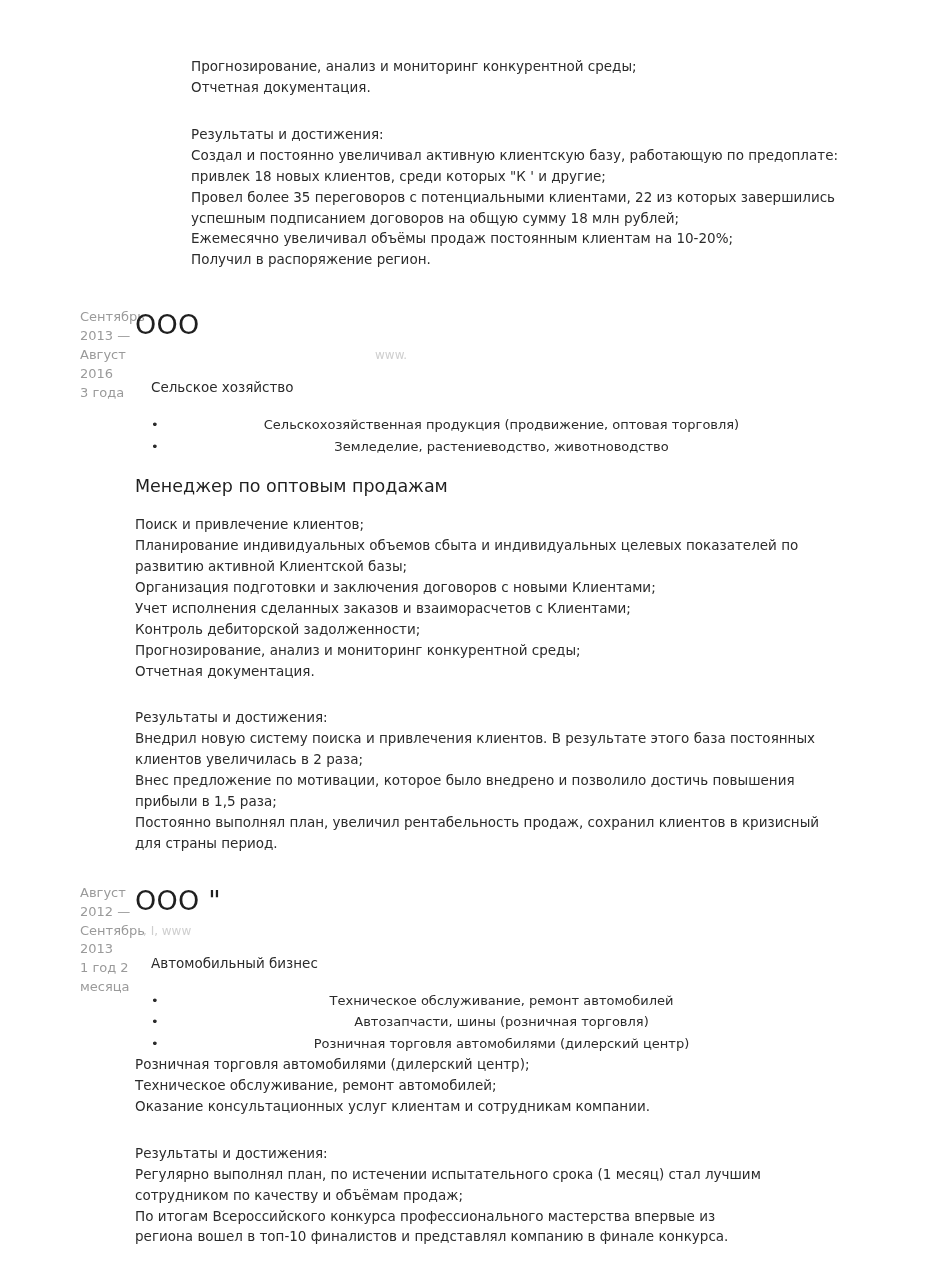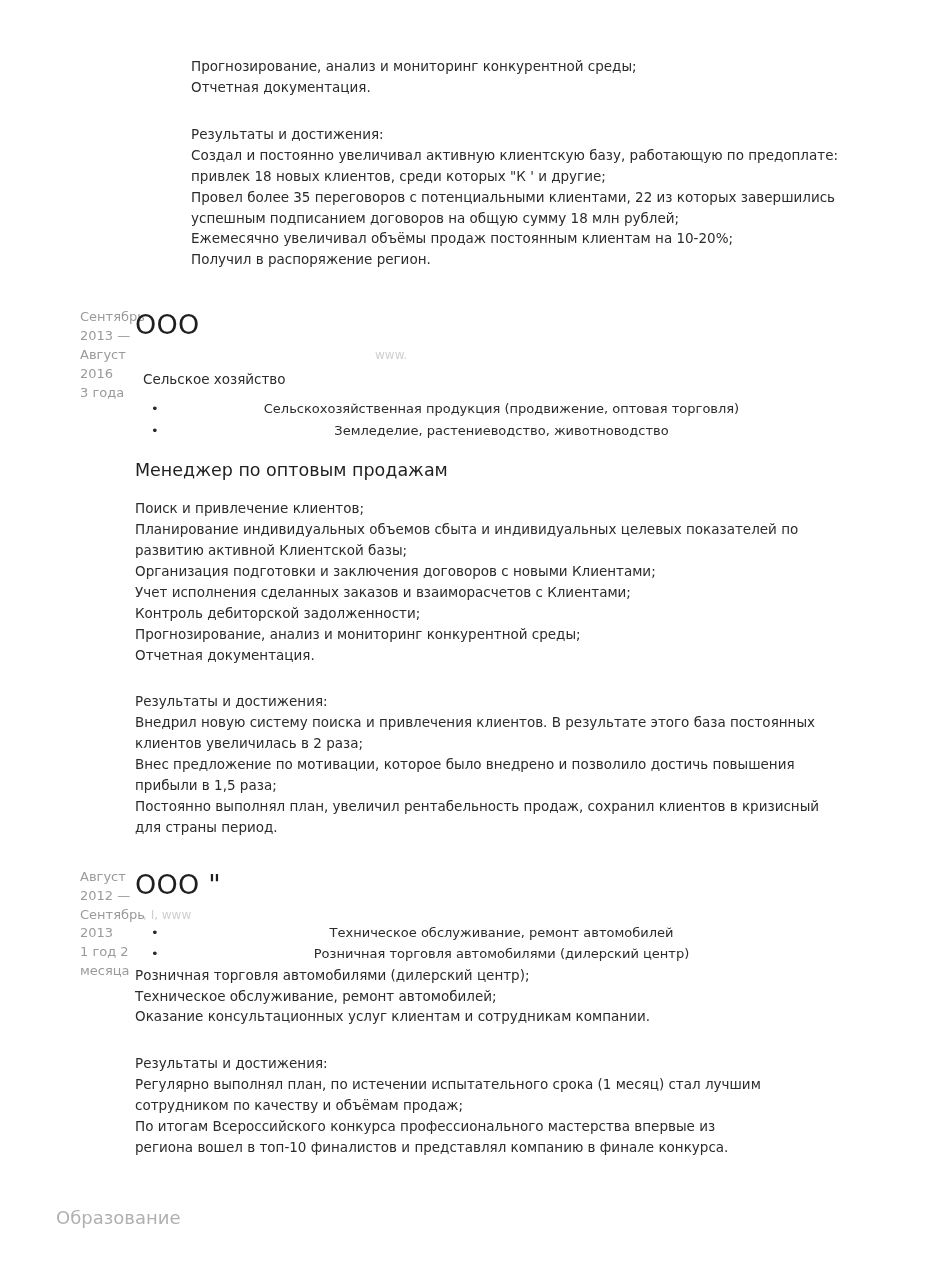--- a/index.html
+++ b/index.html
@@ -69,21 +69,21 @@
   .company-site {
     color: #cfcfcf;
     font-size: 12px;
     margin: 0;
     height: 15px;
   }
   .site-center { padding-left: 240px; }
   .site-left { padding-left: 8px; }
 
   .industry {
-    margin: 8px;
+    margin: 16px;
     font-size: 13.5px;
     color: #2b2b2b;
   }
   ul.industry-list {
     margin: 1px 0 0 0;
     padding: 0 0 0 16px;
     list-style: none;
     text-align: center;
   }
   ul.industry-list li {
@@ -174,22 +174,24 @@
 
   <div class="exp-block">
     <div class="col-date">
       <div>Август 2012 —
 Сентябрь 2013</div>
       <div>1 год 2 месяца</div>
     </div>
     <div class="col-body">
       <h2 class="company-name">ООО "</h2>
       <p class="company-site site-left">,      I, www</p>
+      <p class="industry">Автомобильный бизнес</p>
       <ul class="industry-list">
         <li>Техническое обслуживание, ремонт автомобилей</li>
+        <li>Автозапчасти, шины (розничная торговля)</li>
         <li>Розничная торговля автомобилями (дилерский центр)</li>
       </ul>
       <p class="para">Розничная торговля автомобилями (дилерский центр);
 Техническое обслуживание, ремонт автомобилей;
 Оказание консультационных услуг клиентам и сотрудникам компании.</p>
       <div class="gap-md"></div>
       <p class="para">Результаты и достижения:</p>
       <p class="para">Регулярно выполнял план, по истечении испытательного срока (1 месяц) стал лучшим
 сотрудником по качеству и объёмам продаж;
 По итогам Всероссийского конкурса профессионального мастерства впервые из

